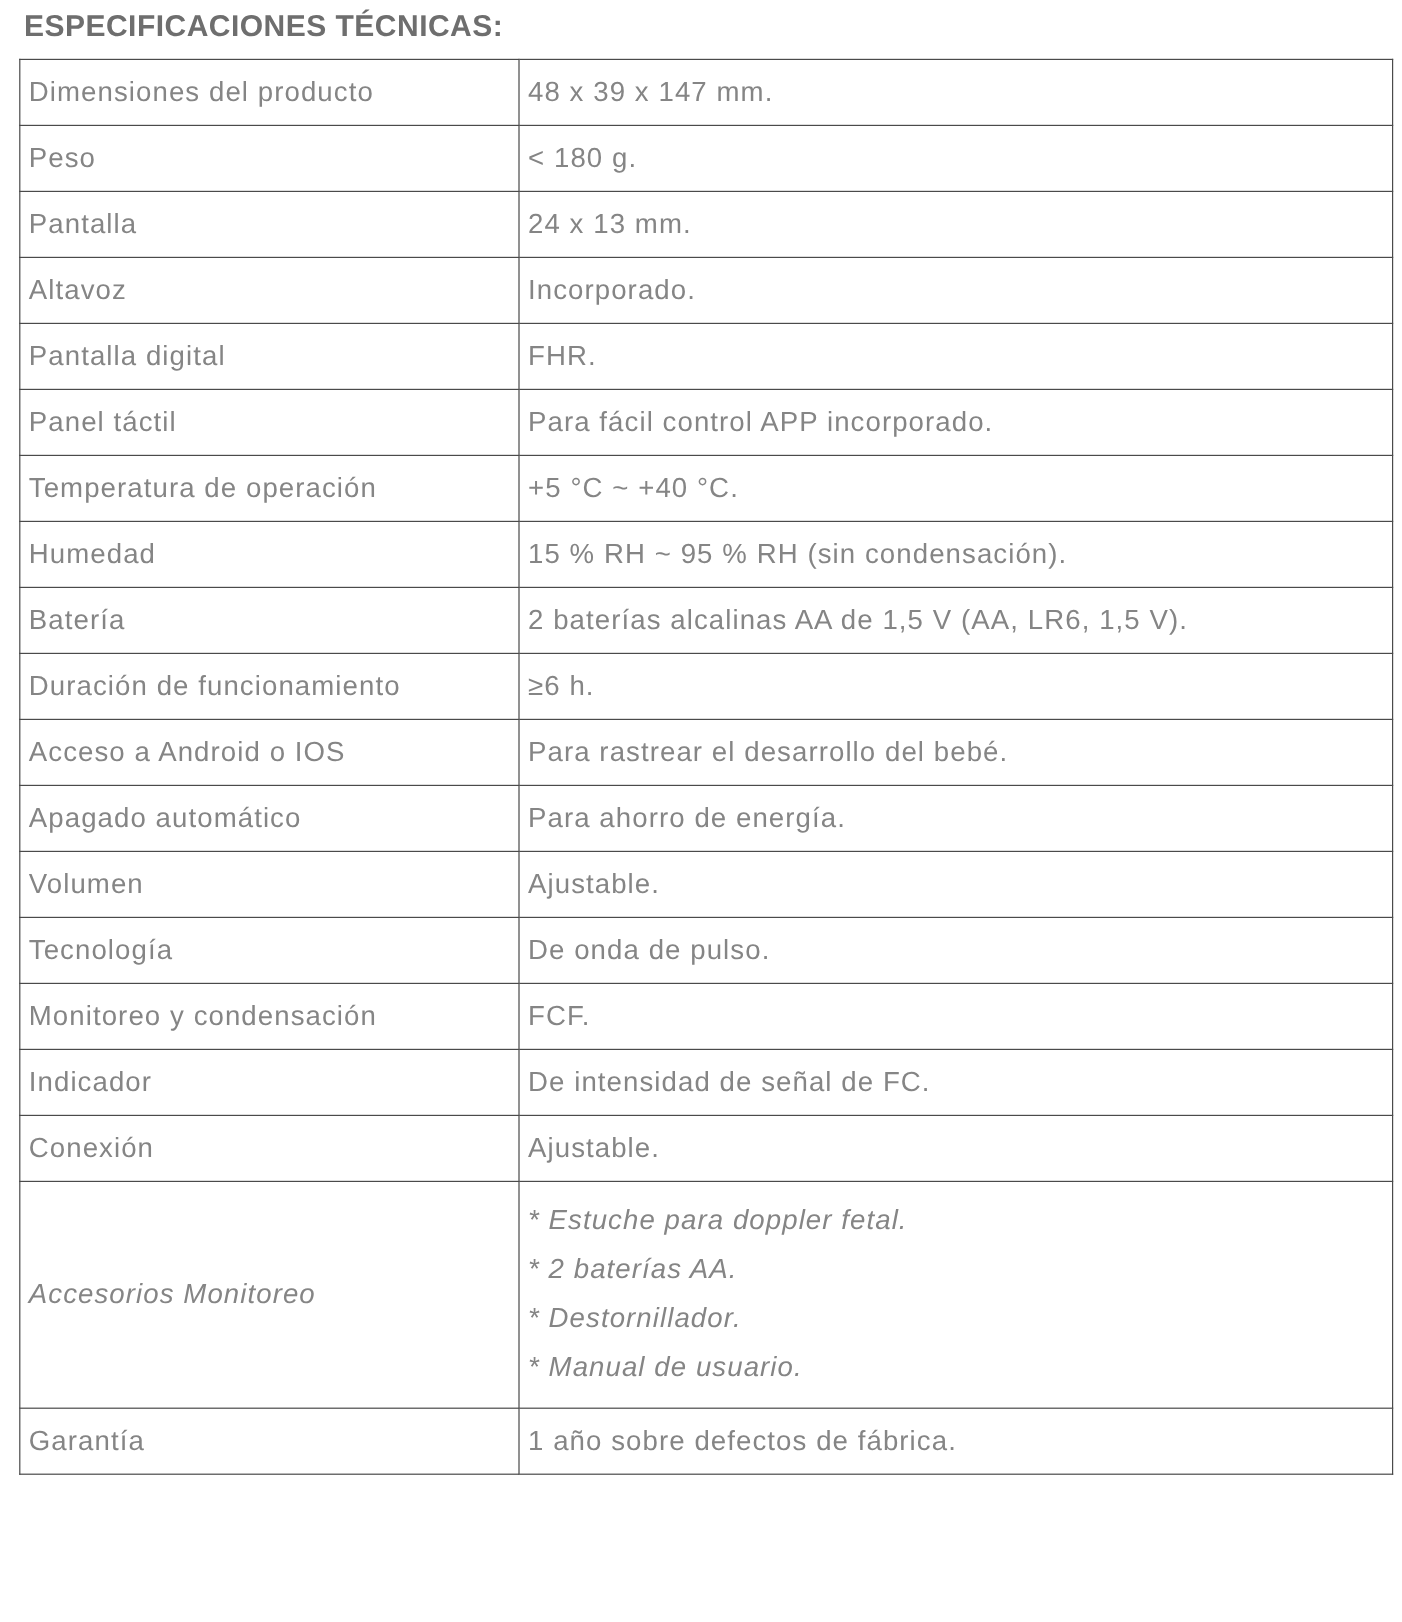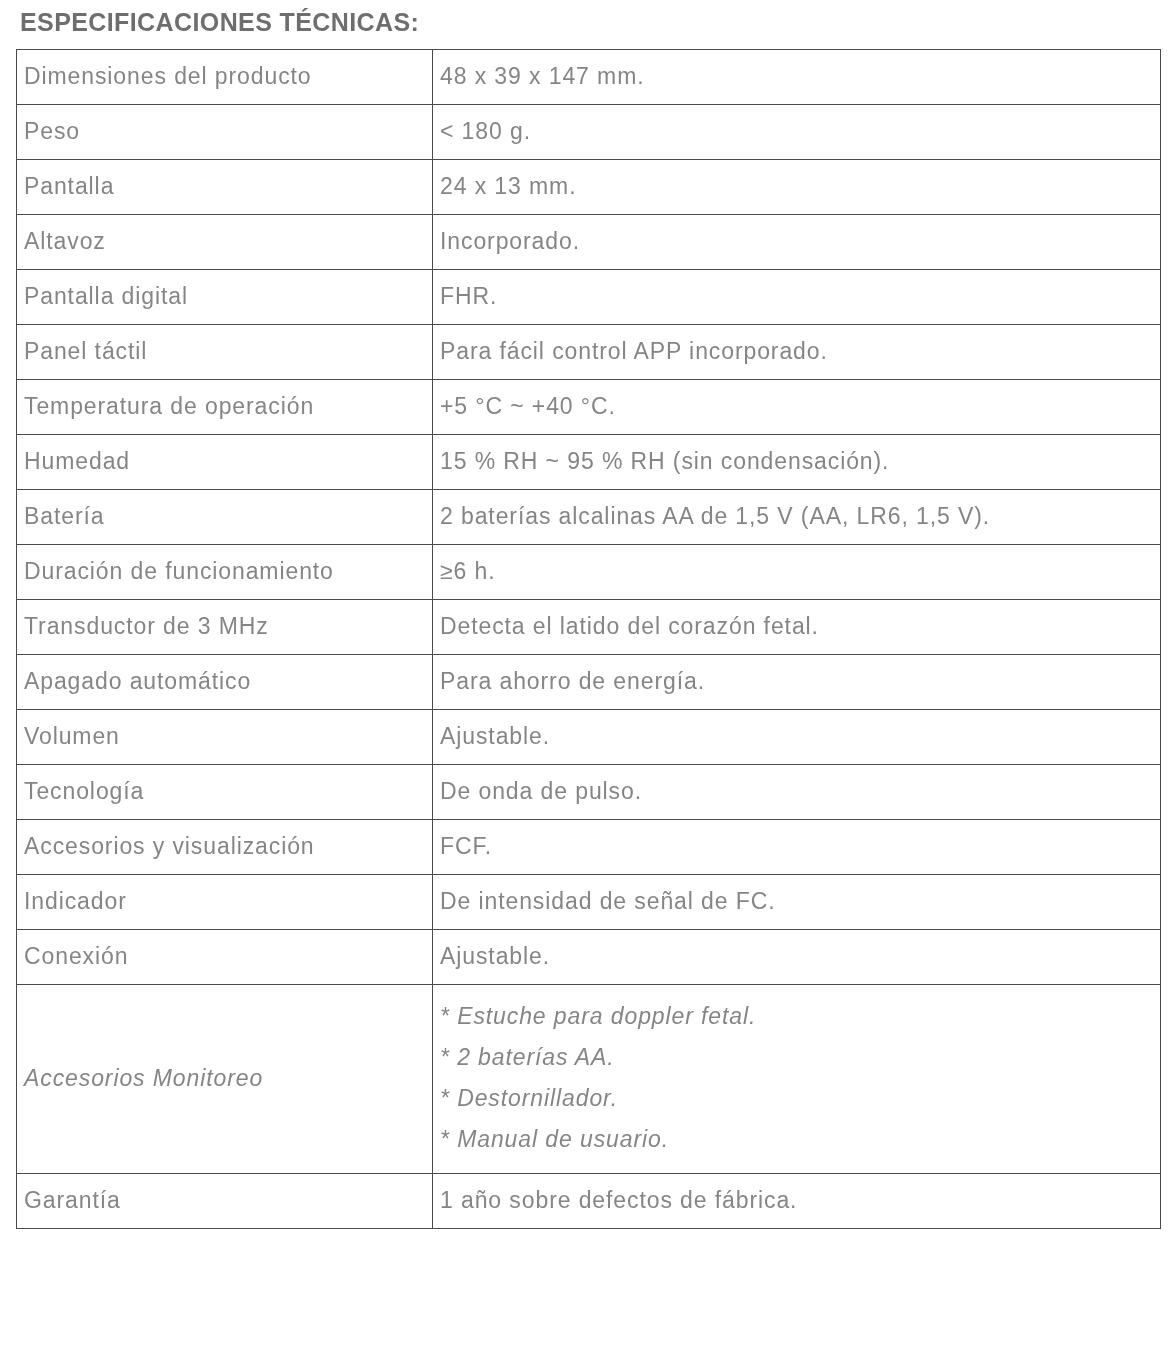--- a/index.html
+++ b/index.html
@@ -131,43 +131,43 @@
       <tr class="spec-row">
         <td class="spec-key">Batería</td>
         <td class="spec-val">2 baterías alcalinas AA de 1,5 V (AA, LR6, 1,5 V).</td>
       </tr>
 
       <tr class="spec-row">
         <td class="spec-key tight">Duración de funcionamiento</td>
         <td class="spec-val tight">≥6 h.</td>
       </tr>
 
+      <tr class="spec-row">
+        <td class="spec-key">Acceso a Android o IOS</td>
+        <td class="spec-val">Para rastrear el desarrollo del bebé.</td>
+      </tr>
 
-      <tr class="spec-row">
-        <td class="spec-key">Transductor de 3 MHz</td>
-        <td class="spec-val">Detecta el latido del corazón fetal.</td>
-      </tr>
 
       <tr class="spec-row">
         <td class="spec-key">Apagado automático</td>
         <td class="spec-val">Para ahorro de energía.</td>
       </tr>
 
       <tr class="spec-row">
         <td class="spec-key">Volumen</td>
         <td class="spec-val">Ajustable.</td>
       </tr>
 
       <tr class="spec-row">
         <td class="spec-key">Tecnología</td>
         <td class="spec-val">De onda de pulso.</td>
       </tr>
 
       <tr class="spec-row">
-        <td class="spec-key">Accesorios y visualización</td>
+        <td class="spec-key">Monitoreo y condensación</td>
         <td class="spec-val">FCF.</td>
       </tr>
 
       <tr class="spec-row">
         <td class="spec-key">Indicador</td>
         <td class="spec-val">De intensidad de señal de FC.</td>
       </tr>
 
       <tr class="spec-row">
         <td class="spec-key">Conexión</td>

